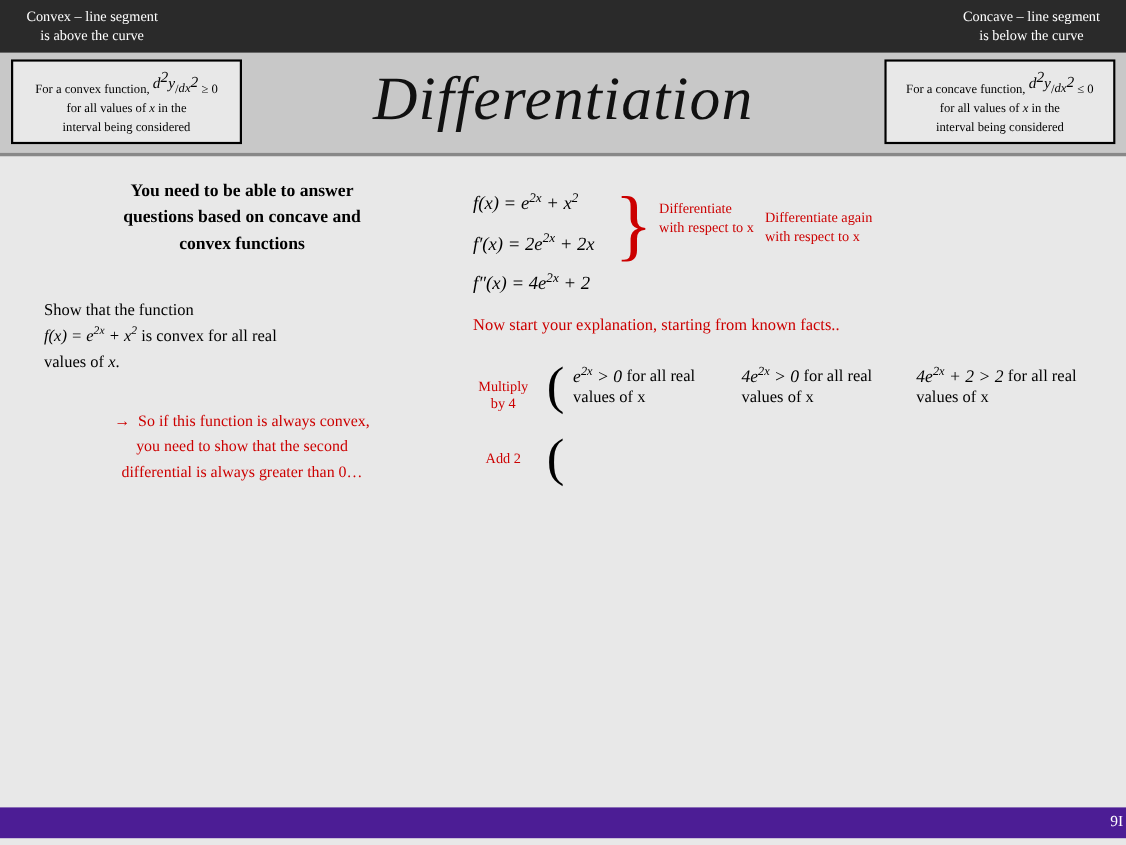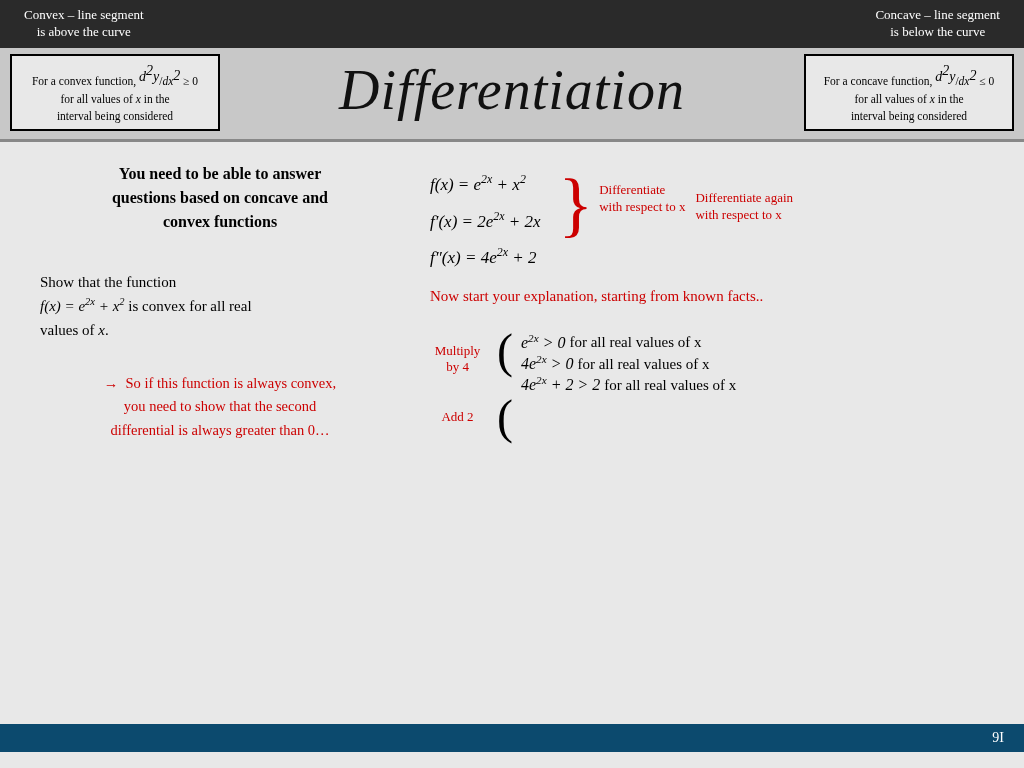--- a/index.html
+++ b/index.html
@@ -162,22 +162,21 @@
       gap: 24px;
       font-size: 13px;
       color: #cc0000;
       font-family: 'Comic Sans MS', cursive;
       text-align: center;
       margin-top: 20px;
       min-width: 55px;
     }
     .proof-lines {
       display: flex;
-      flex-direction: column;
-      gap: 1px;
+      gap: 18px;
       margin-top: 8px;
     }
     .proof-line {
       font-size: 16px;
       font-family: 'Times New Roman', serif;
       font-style: italic;
     }
     .proof-line .normal {
       font-style: normal;
       font-family: 'Comic Sans MS', cursive;
@@ -189,28 +188,28 @@
       font-size: 15px;
       font-family: 'Comic Sans MS', cursive;
       text-align: center;
       margin-top: 22px;
       line-height: 1.6;
     }
 
     
     .bottom-bar {
       position: absolute;
-      bottom: 16px;
+      bottom: 6px;
       width: 100%;
       height: 28px;
-      background: #0c4a6e;
+      background: #4c1d95;
       display: flex;
       align-items: center;
       justify-content: flex-end;
-      padding-right: 20px;
+      padding-right: 3px;
     }
     .page-num {
       color: white;
       font-size: 14px;
       font-family: 'Comic Sans MS', cursive;
     }
 
     sup { font-size: 70%; vertical-align: super; }
 
     .math {

